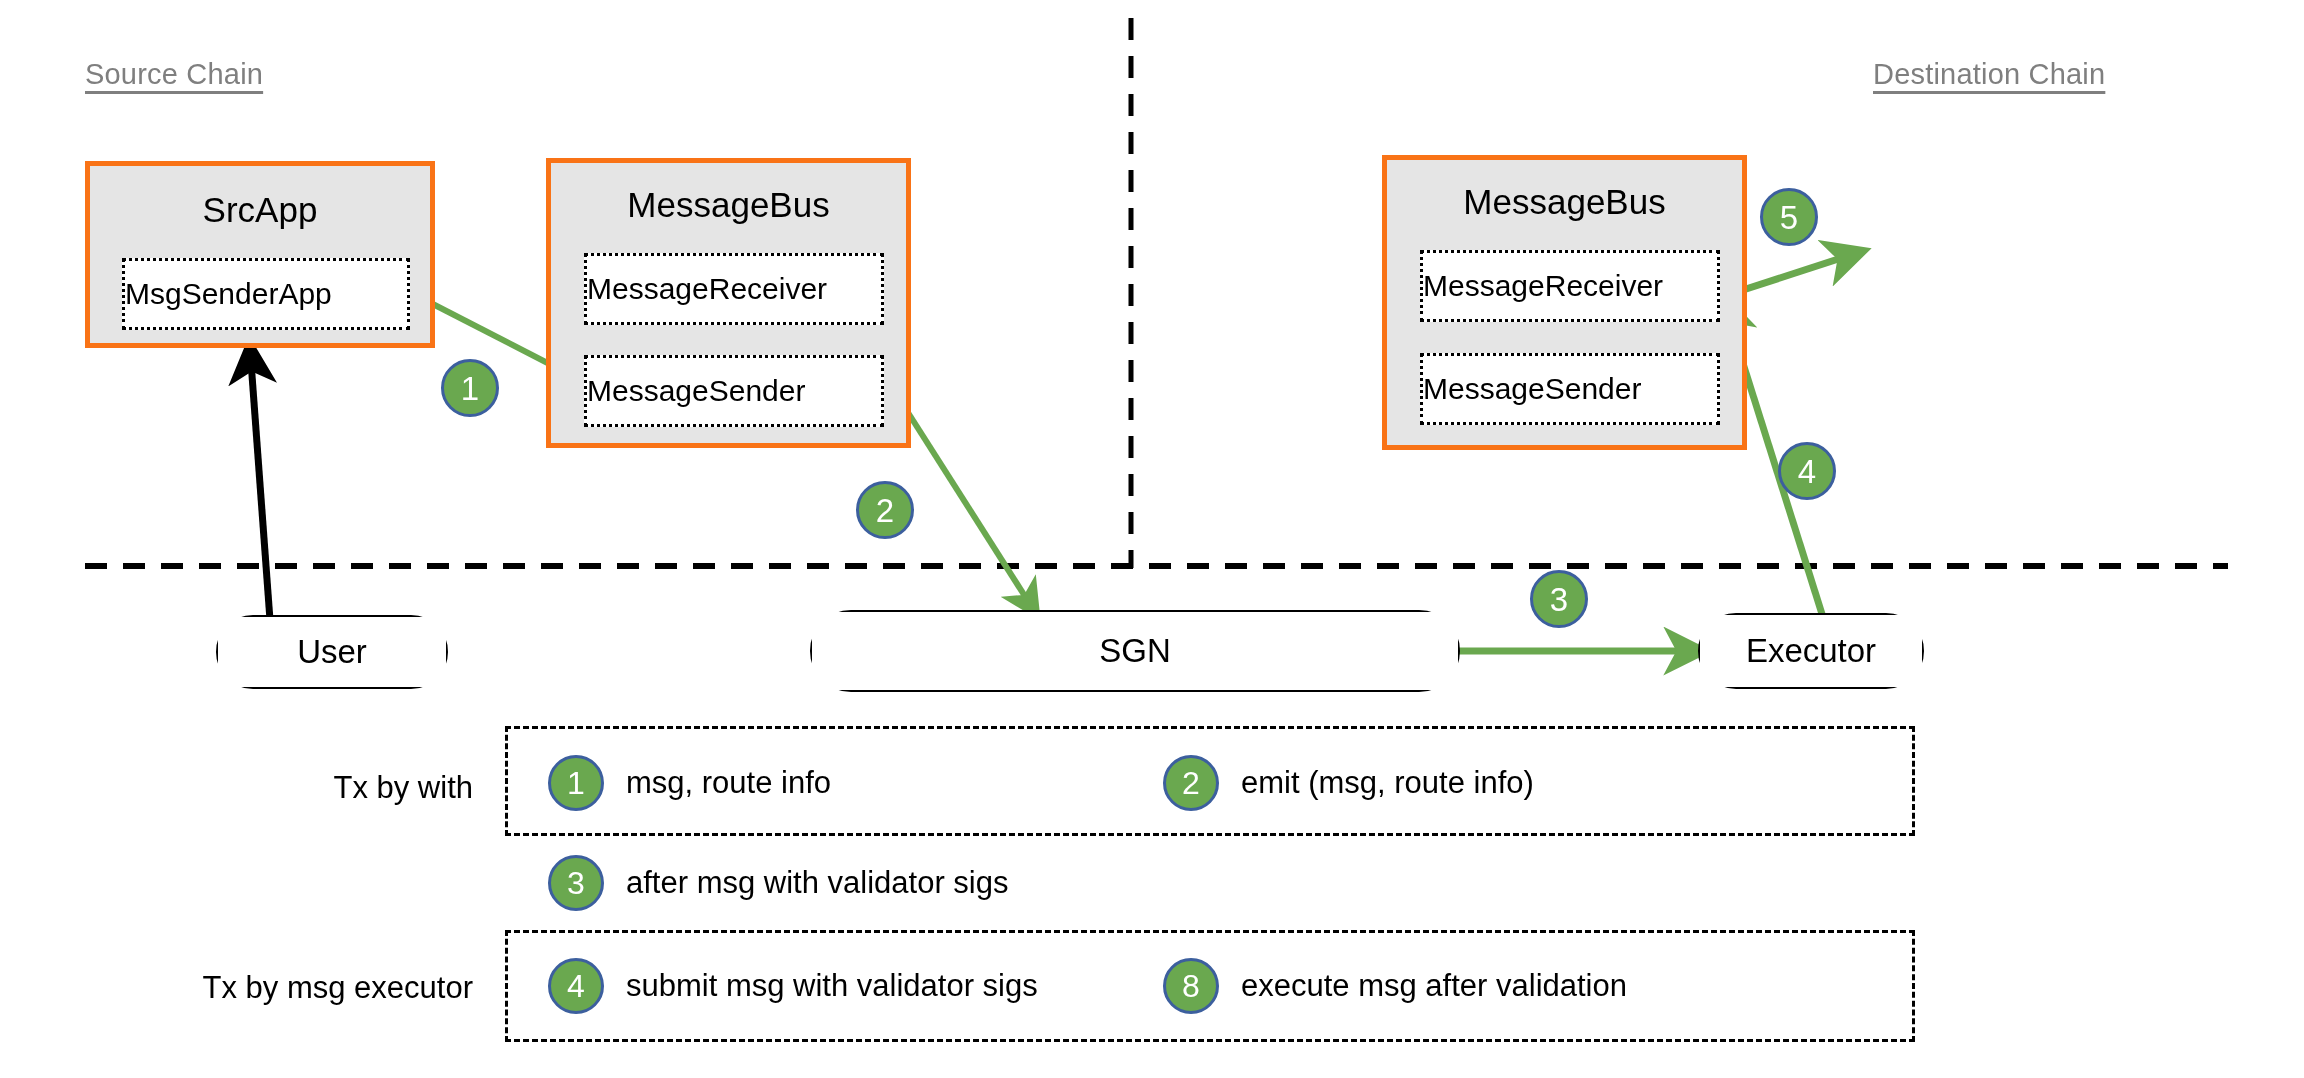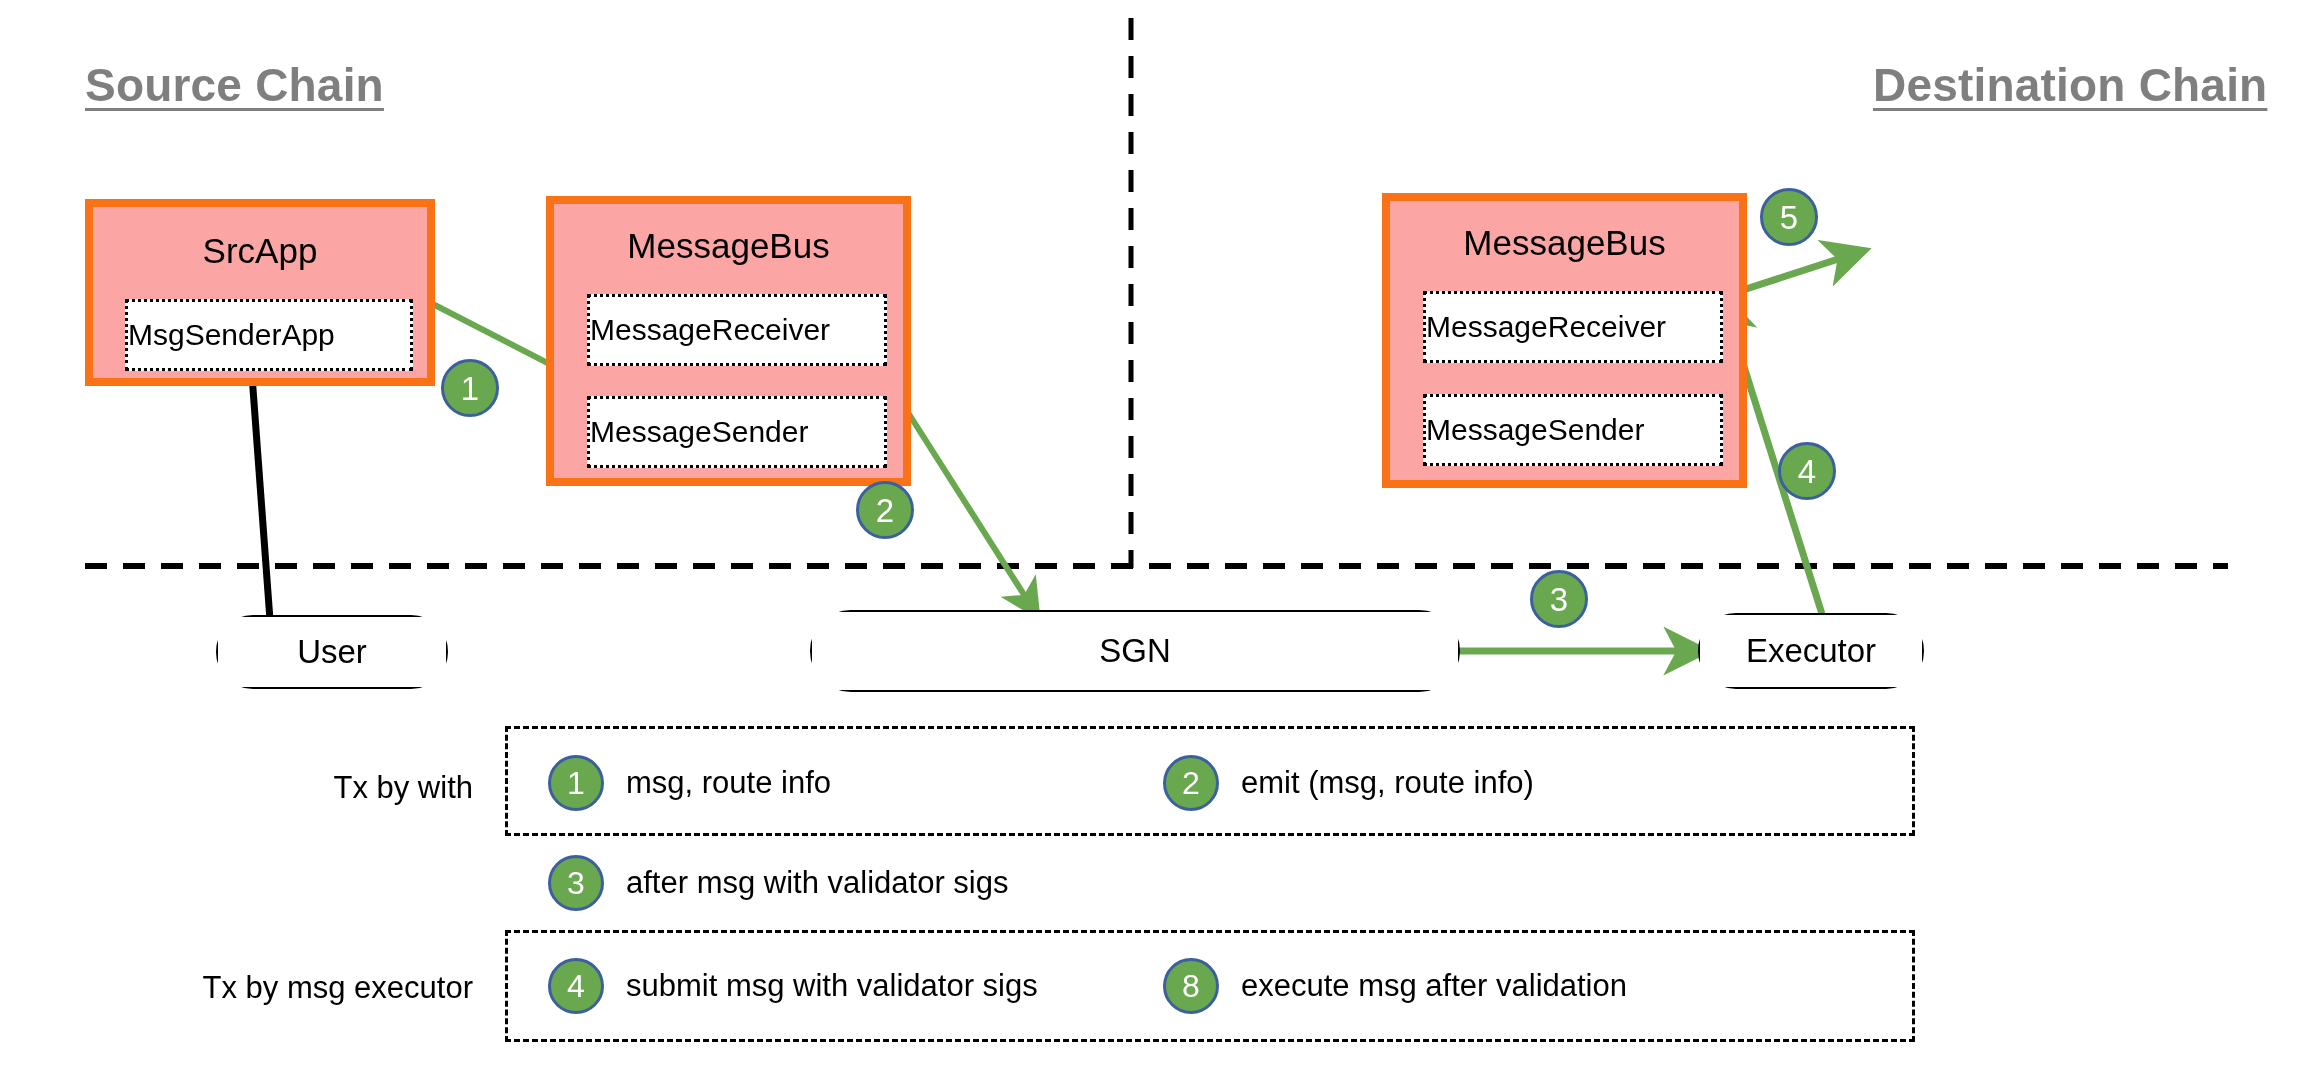--- a/index.html
+++ b/index.html
@@ -22,36 +22,35 @@
     top: 0;
     width: 2304px;
     height: 1078px;
     pointer-events: none;
   }
 
   
   .chain-title {
     position: absolute;
     color: #7f7f7f;
-    font-weight: bold;
-    font-size: 46px;
+    font-weight: normal;
+    font-size: 29px;
     letter-spacing: 0.2px;
     text-decoration: underline;
     text-underline-offset: 7px;
     text-decoration-thickness: 3px;
     white-space: nowrap;
   }
 
   
   .contract-box {
     position: absolute;
-    border: 8px solid #f97316;
-    background: #fca5a5;
-    box-sizing: border-box;
-    margin-top: 38px;
+    border: 5px solid #f97316;
+    background: #e5e5e5;
+    box-sizing: border-box;
   }
   .contract-title {
     position: absolute;
     left: 0;
     right: 0;
     text-align: center;
     font-size: 35px;
     color: #000000;
     white-space: nowrap;
   }

